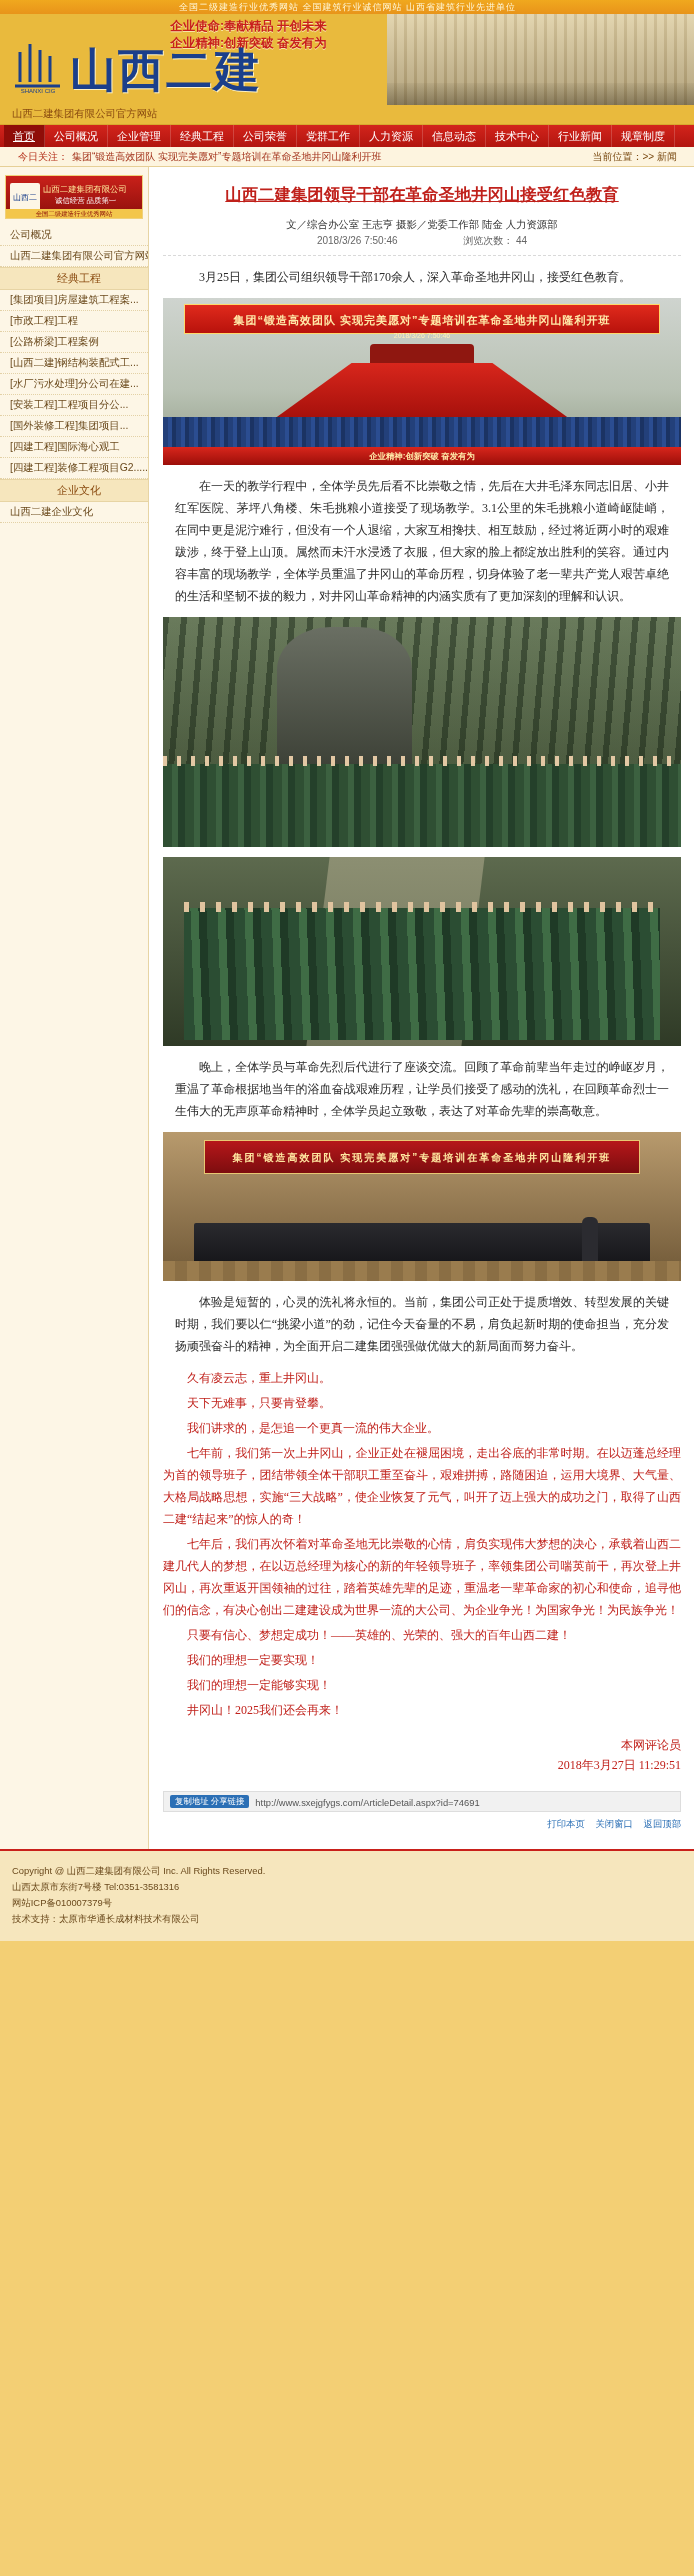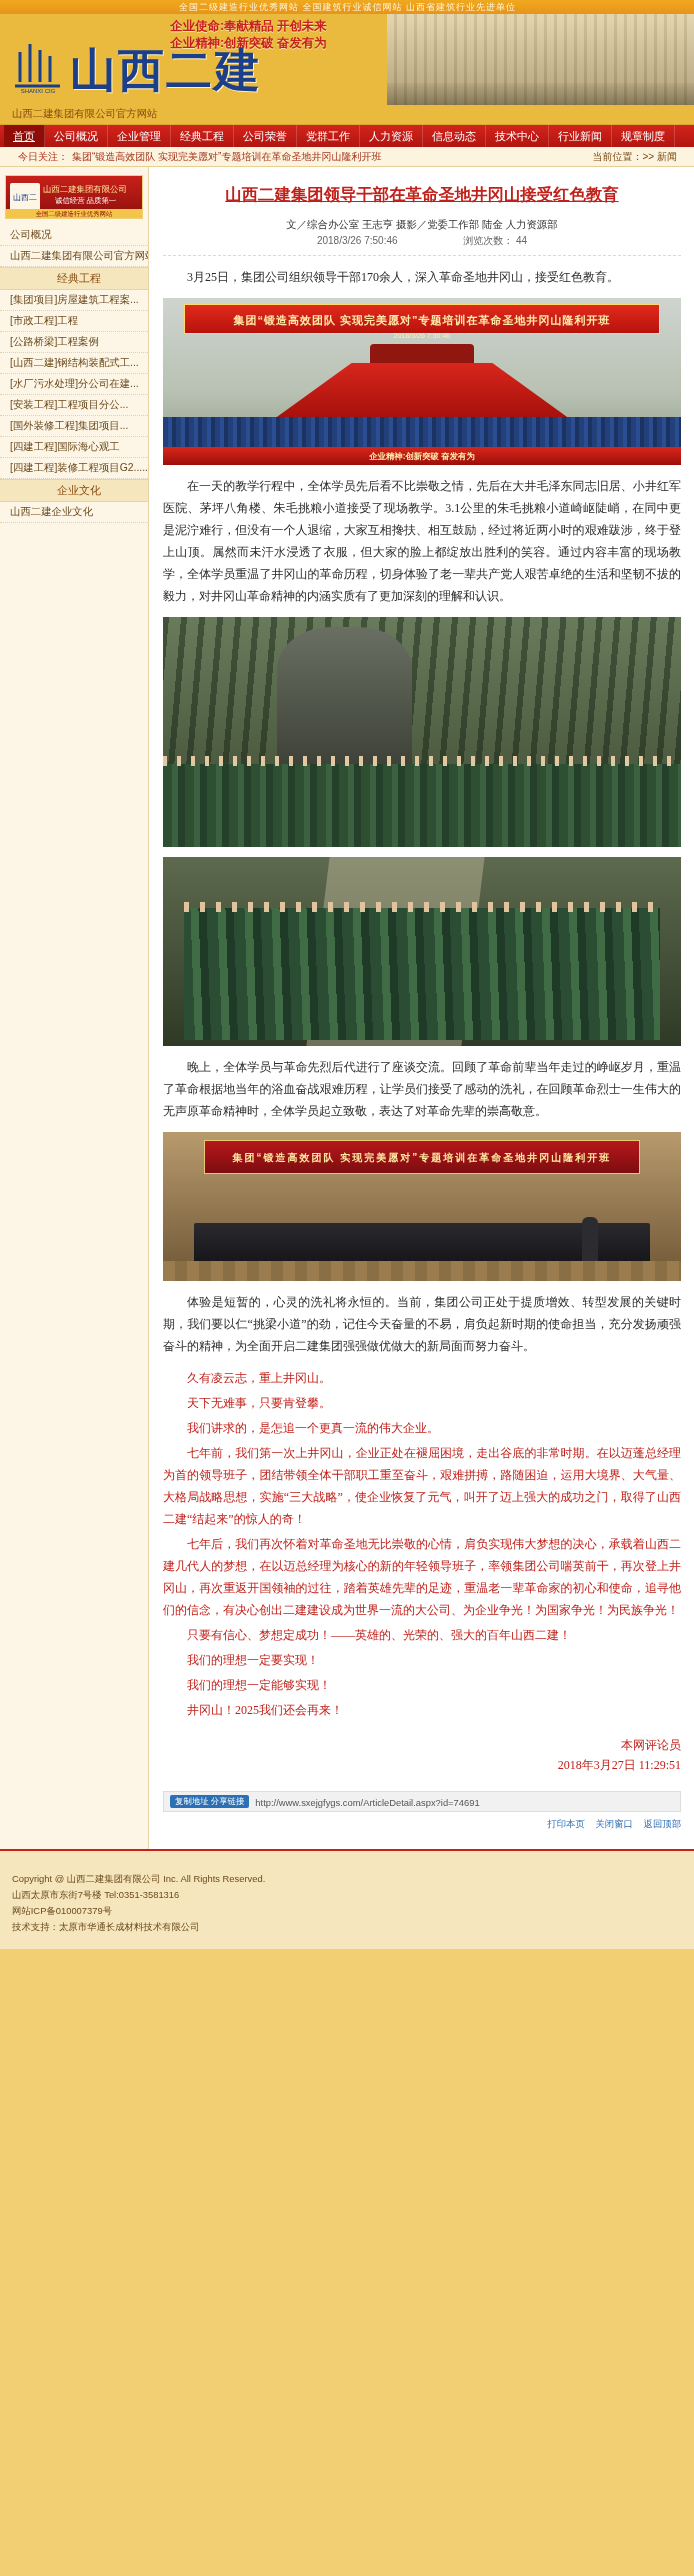--- a/index.html
+++ b/index.html
@@ -195,21 +195,21 @@
     margin-bottom:2px;
   }
   .art-meta2 .sp { display:inline-block; width:60px; }
   .hr-dot { border-top:1px dashed #d9d9d9; margin:6px 0 10px; }
 
   .para {
     font-size:12px;
     line-height:22px;
     color:#2b2b2b;
     text-indent:2em;
-    margin:10px 0;
+    margin:10px 12px;
     text-align:justify;
     font-family:"Liberation Serif", serif;
   }
 
   
   .photo { width:100%; margin:10px 0; position:relative; overflow:hidden; }
 
   .photo1 { height:167px; background:#d9d9d4; }
   .p1-sky { position:absolute;inset:0; background:linear-gradient(180deg,#cfd4cf,#b9c2b4 55%, #8f9a84); }
   .p1-banner{
@@ -336,21 +336,21 @@
     font-size:9.4px;
     color:#2b6fb5;
     margin-top:6px;
   }
   .toolrow span { margin-left:8px; cursor:pointer; }
 
   
   .footer {
     background:#f6e6bd;
     border-top:2px solid #c9201a;
-    padding:20px 12px 14px;
+    padding:12px 12px 14px;
     font-size:9.4px;
     color:#6b4a1d;
     line-height:16px;
   }
   .footer .cr { color:#6b4a1d; }
   .footer .row { }
 </style>
 </head>
 <body>
 

